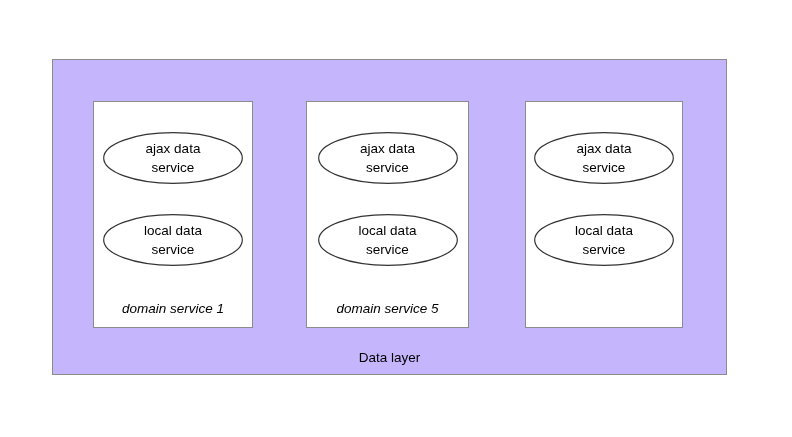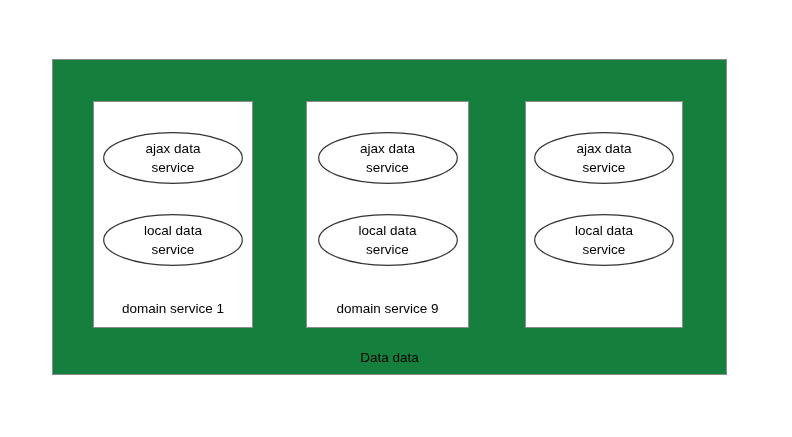--- a/index.html
+++ b/index.html
@@ -24,21 +24,21 @@
 
   
   .layer-box {
     position: absolute;
     left: 52px;
     top: 59px;
     width: 675px;
     height: 316px;
     box-sizing: border-box;
     border: 1px solid #8c8c8c;
-    background: #15803d;
+    background: #c4b5fd;
   }
 
   .layer-title {
     position: absolute;
     left: 0;
     right: 0;
     top: 290px;
     text-align: center;
     font-size: 13.5px;
     line-height: 16px;
@@ -62,20 +62,21 @@
   .domain-label {
     position: absolute;
     left: 0;
     right: 0;
     bottom: 10px;
     text-align: center;
     font-size: 13.5px;
     line-height: 17px;
     color: #000000;
     white-space: nowrap;
+    font-style: italic;
   }
 
   
   .ellipse-node {
     position: absolute;
     left: 50%;
     transform: translateX(-50%);
     width: 140px;
     height: 52px;
   }
@@ -149,21 +150,21 @@
       </div>
       <div class="ellipse-node slot-bottom">
         <svg viewBox="0 0 140 52" xmlns="http://www.w3.org/2000/svg">
           <ellipse cx="70" cy="26" rx="69.3" ry="25.3" fill="#ffffff" stroke="#333333" stroke-width="1.2"></ellipse>
         </svg>
         <div class="ellipse-text">
           <span>local data</span>
           <span>service</span>
         </div>
       </div>
-      <div class="domain-label">domain service 9</div>
+      <div class="domain-label">domain service 5</div>
     </div>
 
     <div class="domain-box b2">
       <div class="ellipse-node slot-top">
         <svg viewBox="0 0 140 52" xmlns="http://www.w3.org/2000/svg">
           <ellipse cx="70" cy="26" rx="69.3" ry="25.3" fill="#ffffff" stroke="#333333" stroke-width="1.2"></ellipse>
         </svg>
         <div class="ellipse-text">
           <span>ajax data</span>
           <span>service</span>
@@ -173,16 +174,16 @@
         <svg viewBox="0 0 140 52" xmlns="http://www.w3.org/2000/svg">
           <ellipse cx="70" cy="26" rx="69.3" ry="25.3" fill="#ffffff" stroke="#333333" stroke-width="1.2"></ellipse>
         </svg>
         <div class="ellipse-text">
           <span>local data</span>
           <span>service</span>
         </div>
       </div>
     </div>
 
-    <div class="layer-title">Data data</div>
+    <div class="layer-title">Data layer</div>
   </div>
 
 </div>
 
 </body></html>

